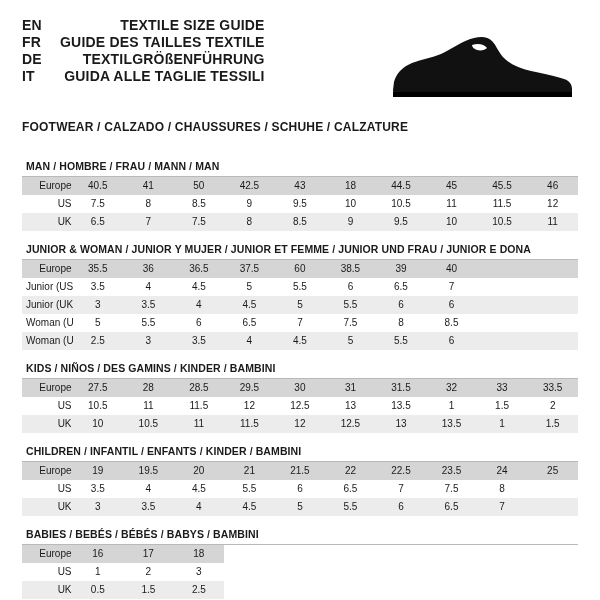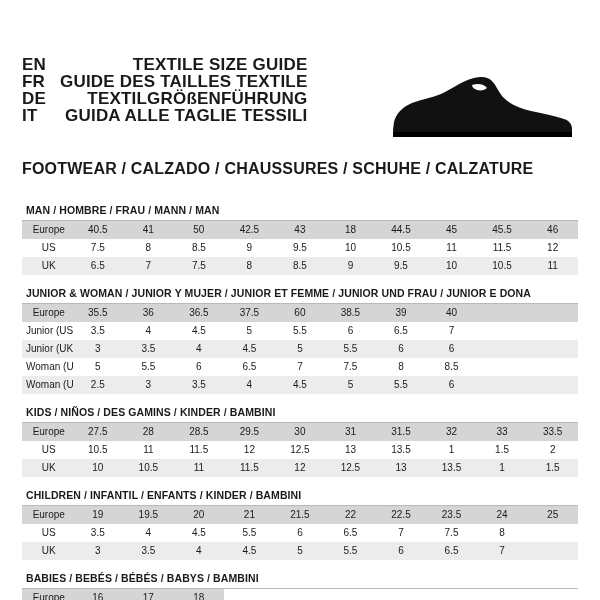--- a/index.html
+++ b/index.html
@@ -22,24 +22,23 @@
     padding: 18px 22px 0 22px;
   }
 
   
   .header {
     position: relative;
     height: 88px;
   }
   .lang-table {
     border-collapse: collapse;
-    font-size: 17px;
+    font-size: 14px;
     font-weight: bold;
     letter-spacing: 0.2px;
-    margin-top: 40px;
   }
   .lang-table td {
     padding: 0 0 3px 0;
     vertical-align: top;
     line-height: 14px;
     white-space: nowrap;
   }
   .lang-code {
     width: 38px;
     color: #1a1a1a;
@@ -51,21 +50,21 @@
   .shoe-icon {
     position: absolute;
     top: 16px;
     right: 2px;
     width: 190px;
     height: 70px;
   }
 
   .footwear-line {
     margin-top: 14px;
-    font-size: 16px;
+    font-size: 12px;
     font-weight: bold;
     letter-spacing: 0.2px;
   }
 
   
   .sections {
     margin-top: 26px;
   }
   .section {
     margin-bottom: 12px;
@@ -89,21 +88,21 @@
   }
   table.sizes td {
     height: 16px;
     line-height: 16px;
     text-align: center;
     color: #1a1a1a;
     white-space: nowrap;
     overflow: hidden;
   }
   table.sizes td.label {
-    text-align: center;
+    text-align: right;
     padding-left: 4px;
   }
   tr.shaded td {
     background: #d5d5d5;
   }
   tr.plain td {
     background: #ffffff;
   }
   tr.alt td {
     background: #ececec;

